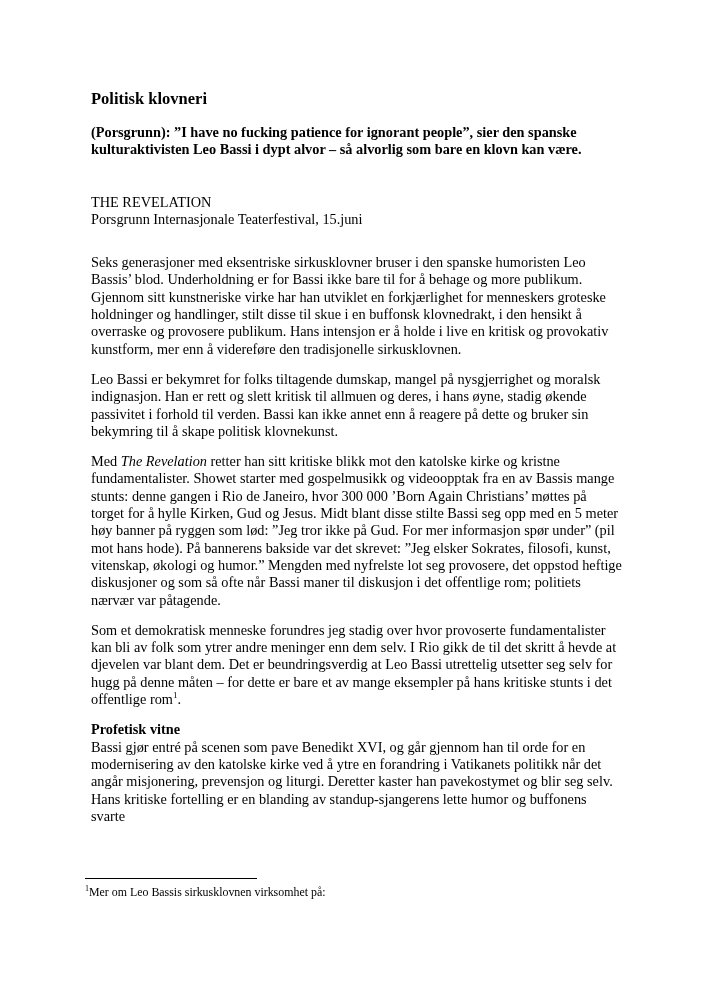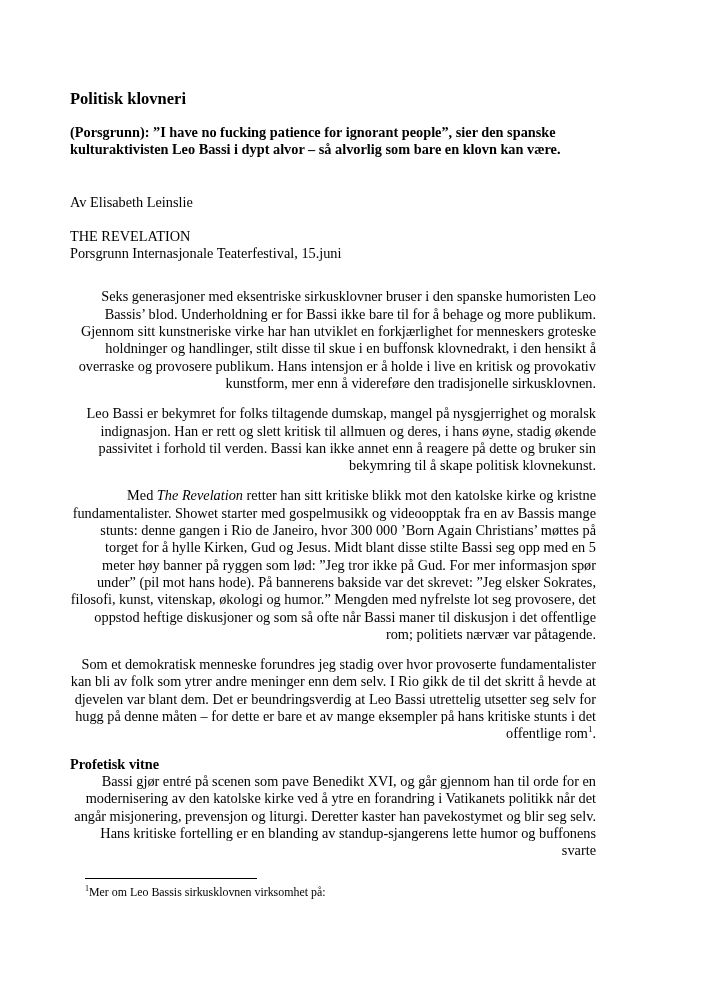--- a/index.html
+++ b/index.html
@@ -11,21 +11,21 @@
     position: relative;
     width: 707px;
     height: 1000px;
     background: #ffffff;
     color: #000000;
     font-family: "Liberation Serif", "DejaVu Serif", serif;
     overflow: hidden;
   }
   .content {
     position: absolute;
-    left: 70px;
+    left: 91px;
     top: 90px;
     width: 540px;
     font-size: 14.3px;
     line-height: 17.3px;
     text-align: left;
   }
   .doc-title {
     font-size: 16.5px;
     line-height: 18px;
     font-weight: bold;
@@ -38,22 +38,21 @@
   .byline {
     margin: 0 0 17px 0;
   }
   .production {
     margin: 0 0 26px 0;
   }
   .production div {
     margin: 0;
   }
   p.body-para {
-    margin: 0 14px 13px 0;
-    text-align: right;
+    margin: 0 8px 13px 0;
   }
   .section-heading {
     font-weight: bold;
     margin: 0;
   }
   .italic { font-style: italic; }
   sup.fn-ref {
     font-size: 9px;
     line-height: 0;
     vertical-align: super;
@@ -79,21 +78,20 @@
 </head>
 <body>
 
 <div class="page">
   <div class="content">
 
     <h1 class="doc-title">Politisk klovneri</h1>
 
     <p class="lead">(Porsgrunn): ”I have no fucking patience for ignorant people”, sier den spanske kulturaktivisten Leo Bassi i dypt alvor – så alvorlig som bare en klovn kan være.</p>
 
-    <div class="byline">Av Elisabeth Leinslie</div>
 
     <div class="production">
       <div>THE REVELATION</div>
       <div>Porsgrunn Internasjonale Teaterfestival, 15.juni</div>
     </div>
 
     <p class="body-para">Seks generasjoner med eksentriske sirkusklovner bruser i den spanske humoristen Leo Bassis’ blod. Underholdning er for Bassi ikke bare til for å behage og more publikum. Gjennom sitt kunstneriske virke har han utviklet en forkjærlighet for menneskers groteske holdninger og handlinger, stilt disse til skue i en buffonsk klovnedrakt, i den hensikt å overraske og provosere publikum. Hans intensjon er å holde i live en kritisk og provokativ kunstform, mer enn å videreføre den tradisjonelle sirkusklovnen.</p>
 
     <div class="section">
       <p class="body-para">Leo Bassi er bekymret for folks tiltagende dumskap, mangel på nysgjerrighet og moralsk indignasjon. Han er rett og slett kritisk til allmuen og deres, i hans øyne, stadig økende passivitet i forhold til verden. Bassi kan ikke annet enn å reagere på dette og bruker sin bekymring til å skape politisk klovnekunst.</p>

